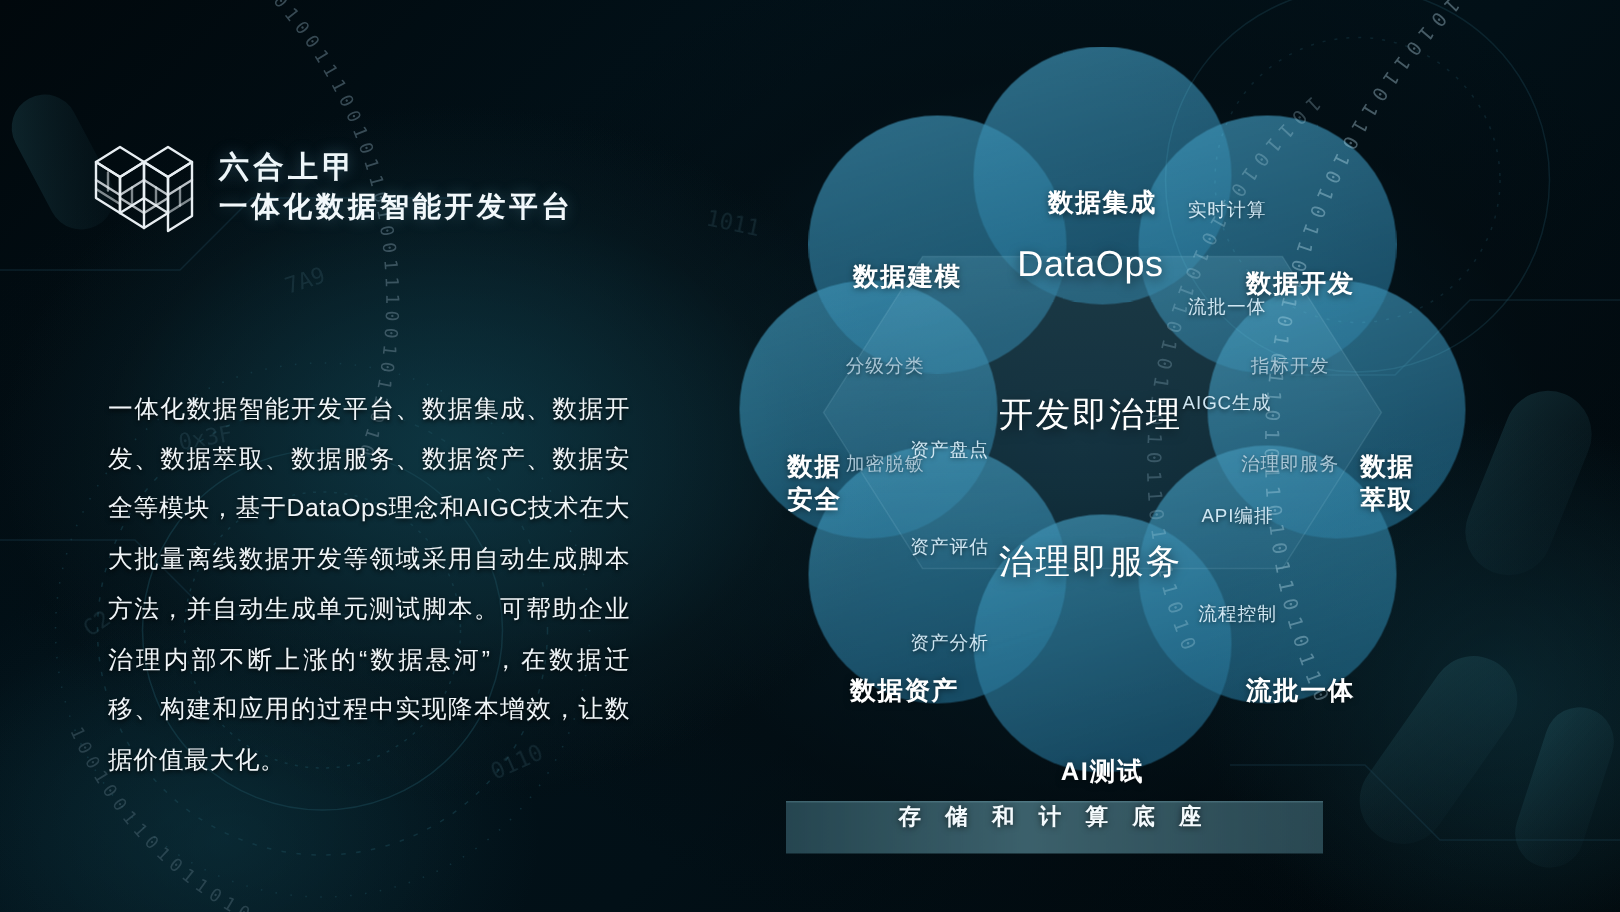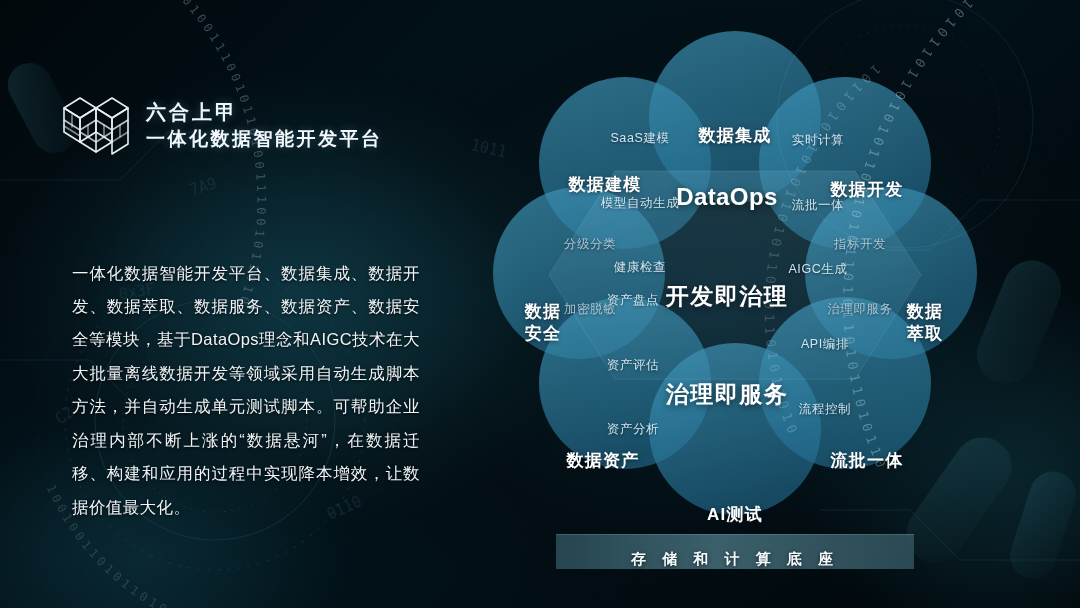--- a/index.html
+++ b/index.html
@@ -36,29 +36,29 @@
   .svgwrap{position:absolute;inset:0;}
 
   
   .lbl{position:absolute;transform:translate(-50%,-50%);text-align:center;
        white-space:pre;pointer-events:none;}
   .main-lbl{font-size:17px;font-weight:700;color:#ffffff;letter-spacing:1.2px;
             text-shadow:0 1px 4px rgba(0,0,0,.55);line-height:1.32;margin-top:48px;}
   .sub-lbl{font-size:12.5px;color:#cfe6f2;letter-spacing:.6px;line-height:1.72;
            text-shadow:0 1px 3px rgba(0,0,0,.5);}
   .sub-dim{color:#a9c6d6;}
-  .center-lbl{font-size:23px;font-weight:700;color:#ffffff;letter-spacing:1.5px;line-height:1.42;
-              text-shadow:0 2px 7px rgba(0,0,0,.6);margin-top:20px;}
+  .center-lbl{font-size:23px;font-weight:400;color:#ffffff;letter-spacing:1.5px;line-height:1.42;
+              text-shadow:0 2px 7px rgba(0,0,0,.6);}
   .center-lbl .en{font-size:24px;letter-spacing:.4px;}
 
   
-  #base{position:absolute;left:556px;top:534px;width:358px;height:34px;
+  #base{position:absolute;left:524px;top:534px;width:358px;height:34px;
         background:linear-gradient(90deg, rgba(52,92,104,.72) 0%, rgba(74,118,130,.8) 45%, rgba(58,96,108,.7) 100%);
         border-top:1px solid rgba(150,200,215,.22);
-        display:flex;align-items:flex-end;justify-content:center;}
+        display:flex;align-items:flex-start;justify-content:center;}
   #base .t{font-size:15px;font-weight:700;color:#f4fafd;letter-spacing:6px;
            text-shadow:0 1px 4px rgba(0,0,0,.65);}
 </style>
 </head>
 <body>
 
 <div id="stage">
 
   <svg class="bgsvg" viewBox="0 0 1080 608">
     <defs>
@@ -207,25 +207,20 @@
     <div class="lbl main-lbl" style="left:412px;top:388px;">流批一体</div>
     <div class="lbl main-lbl" style="left:280px;top:442px;">AI测试</div>
 
     <div class="lbl center-lbl" style="left:272px;top:250px;">
       <div class="en">DataOps</div>
       <div>开发即治理</div>
       <div>治理即服务</div>
     </div>
 
 
-    <div class="lbl sub-lbl" style="left:185px;top:178px;">
-      <div>SaaS建模</div>
-      <div>模型自动生成</div>
-      <div>健康检查</div>
-    </div>
 
     <div class="lbl sub-lbl" style="left:363px;top:180px;">
       <div>实时计算</div>
       <div>流批一体</div>
       <div>AIGC生成</div>
     </div>
 
     <div class="lbl sub-lbl sub-dim" style="left:135px;top:252px;">
       <div>分级分类</div>
       <div>加密脱敏</div>

